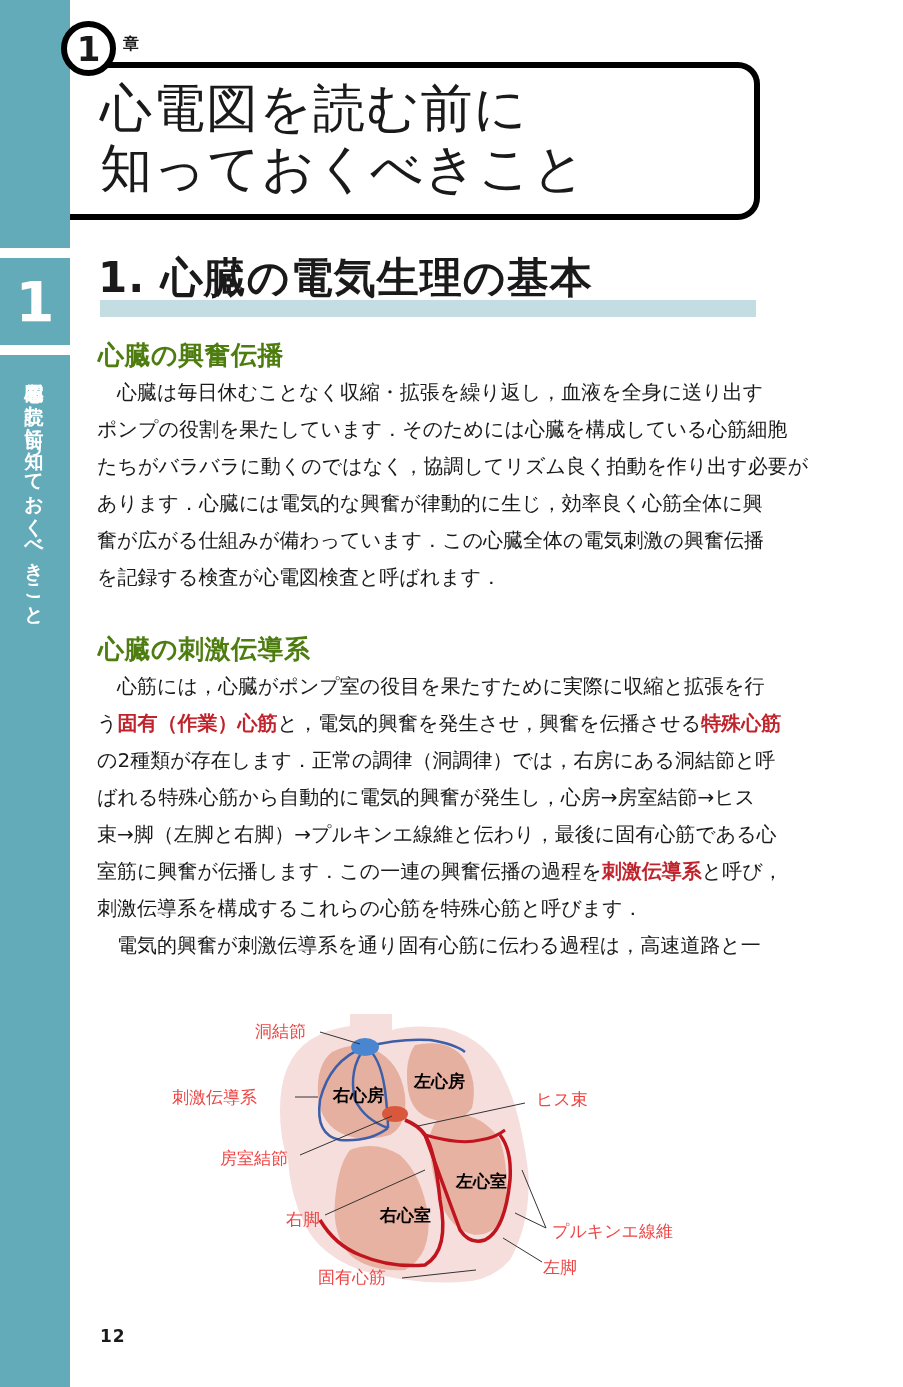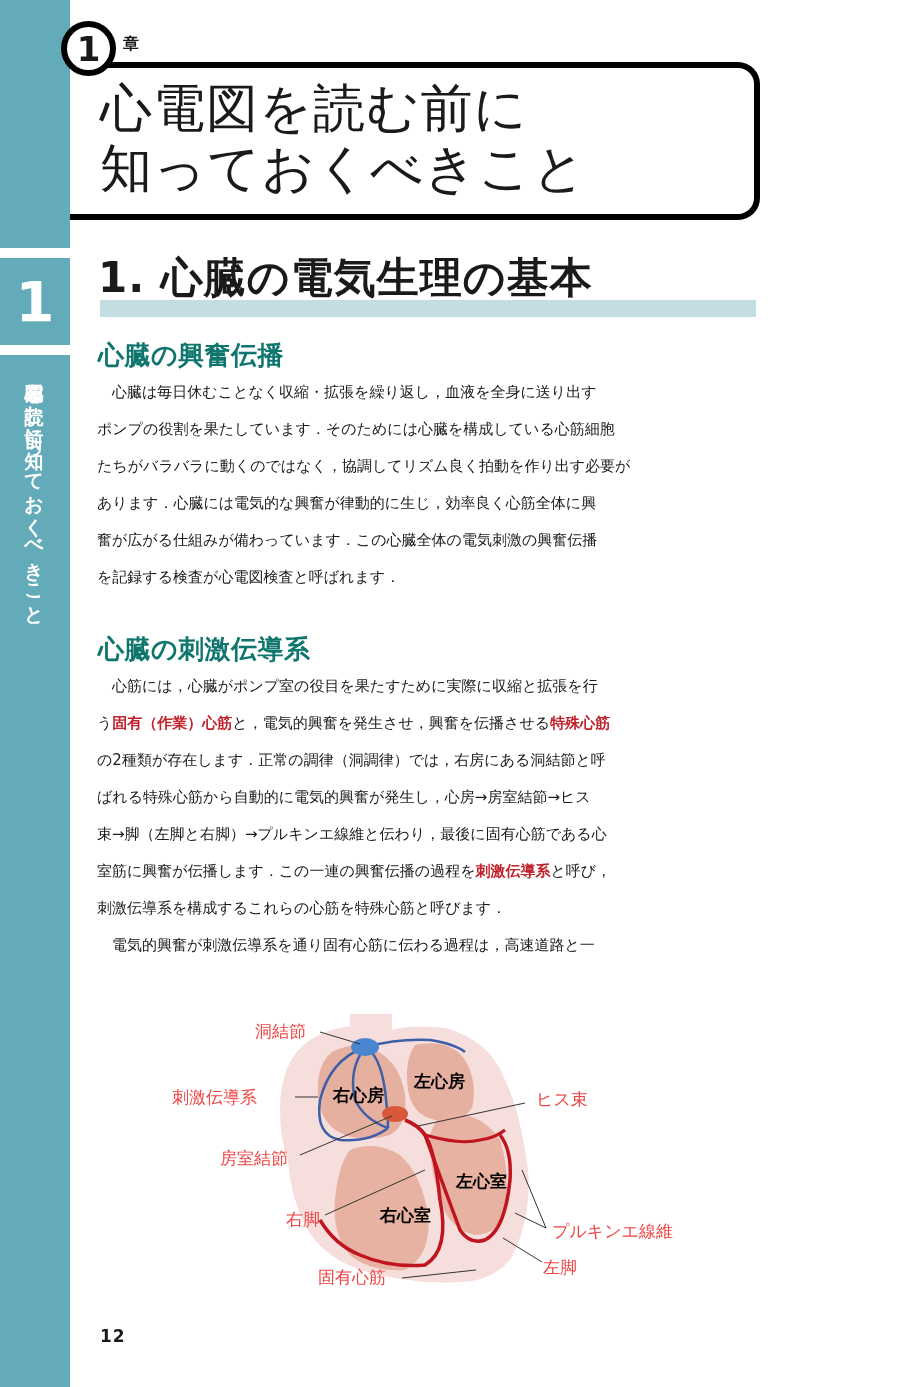--- a/index.html
+++ b/index.html
@@ -27,24 +27,24 @@
   .title-box { position: absolute; left: 70px; top: 62px; width: 690px; height: 158px;
     border: 6px solid #000; border-left: none; border-radius: 0 22px 22px 0; background: #fff; }
   .title-text { position: absolute; left: 100px; top: 78px; font-size: 52px; font-weight: normal; line-height: 60px;
     letter-spacing: 1px; }
 
   
   .section-title { position: absolute; left: 98px; top: 250px; font-size: 42px; font-weight: bold; letter-spacing: 1px; }
   .section-bar { position: absolute; left: 100px; top: 300px; width: 656px; height: 17px; background: #c3dde3; }
 
   
-  .subhead { position: absolute; left: 98px; font-size: 26px; font-weight: bold; color: #0f766e; letter-spacing: 0.5px; }
+  .subhead { position: absolute; left: 98px; font-size: 26px; font-weight: bold; color: #4d7c0f; letter-spacing: 0.5px; }
 
   
-  .para { position: absolute; left: 97px; width: 665px; font-size: 15px; line-height: 37px; color: #1a1a1a; }
+  .para { position: absolute; left: 97px; width: 665px; font-size: 20px; line-height: 37px; color: #1a1a1a; }
   .para .line { display: block; white-space: nowrap; height: 37px; }
   .red { color: #c0232c; font-weight: bold; }
 
   
   .diagram { position: absolute; left: 160px; top: 1000px; width: 540px; height: 300px; }
   .diag-label { position: absolute; font-size: 17px; color: #ef4444; white-space: nowrap; }
   .chamber-label { position: absolute; font-size: 17px; color: #000; font-weight: bold; white-space: nowrap; }
 
   .page-num { position: absolute; left: 100px; top: 1326px; font-size: 17px; font-weight: bold; letter-spacing: 1px; }
 </style>

